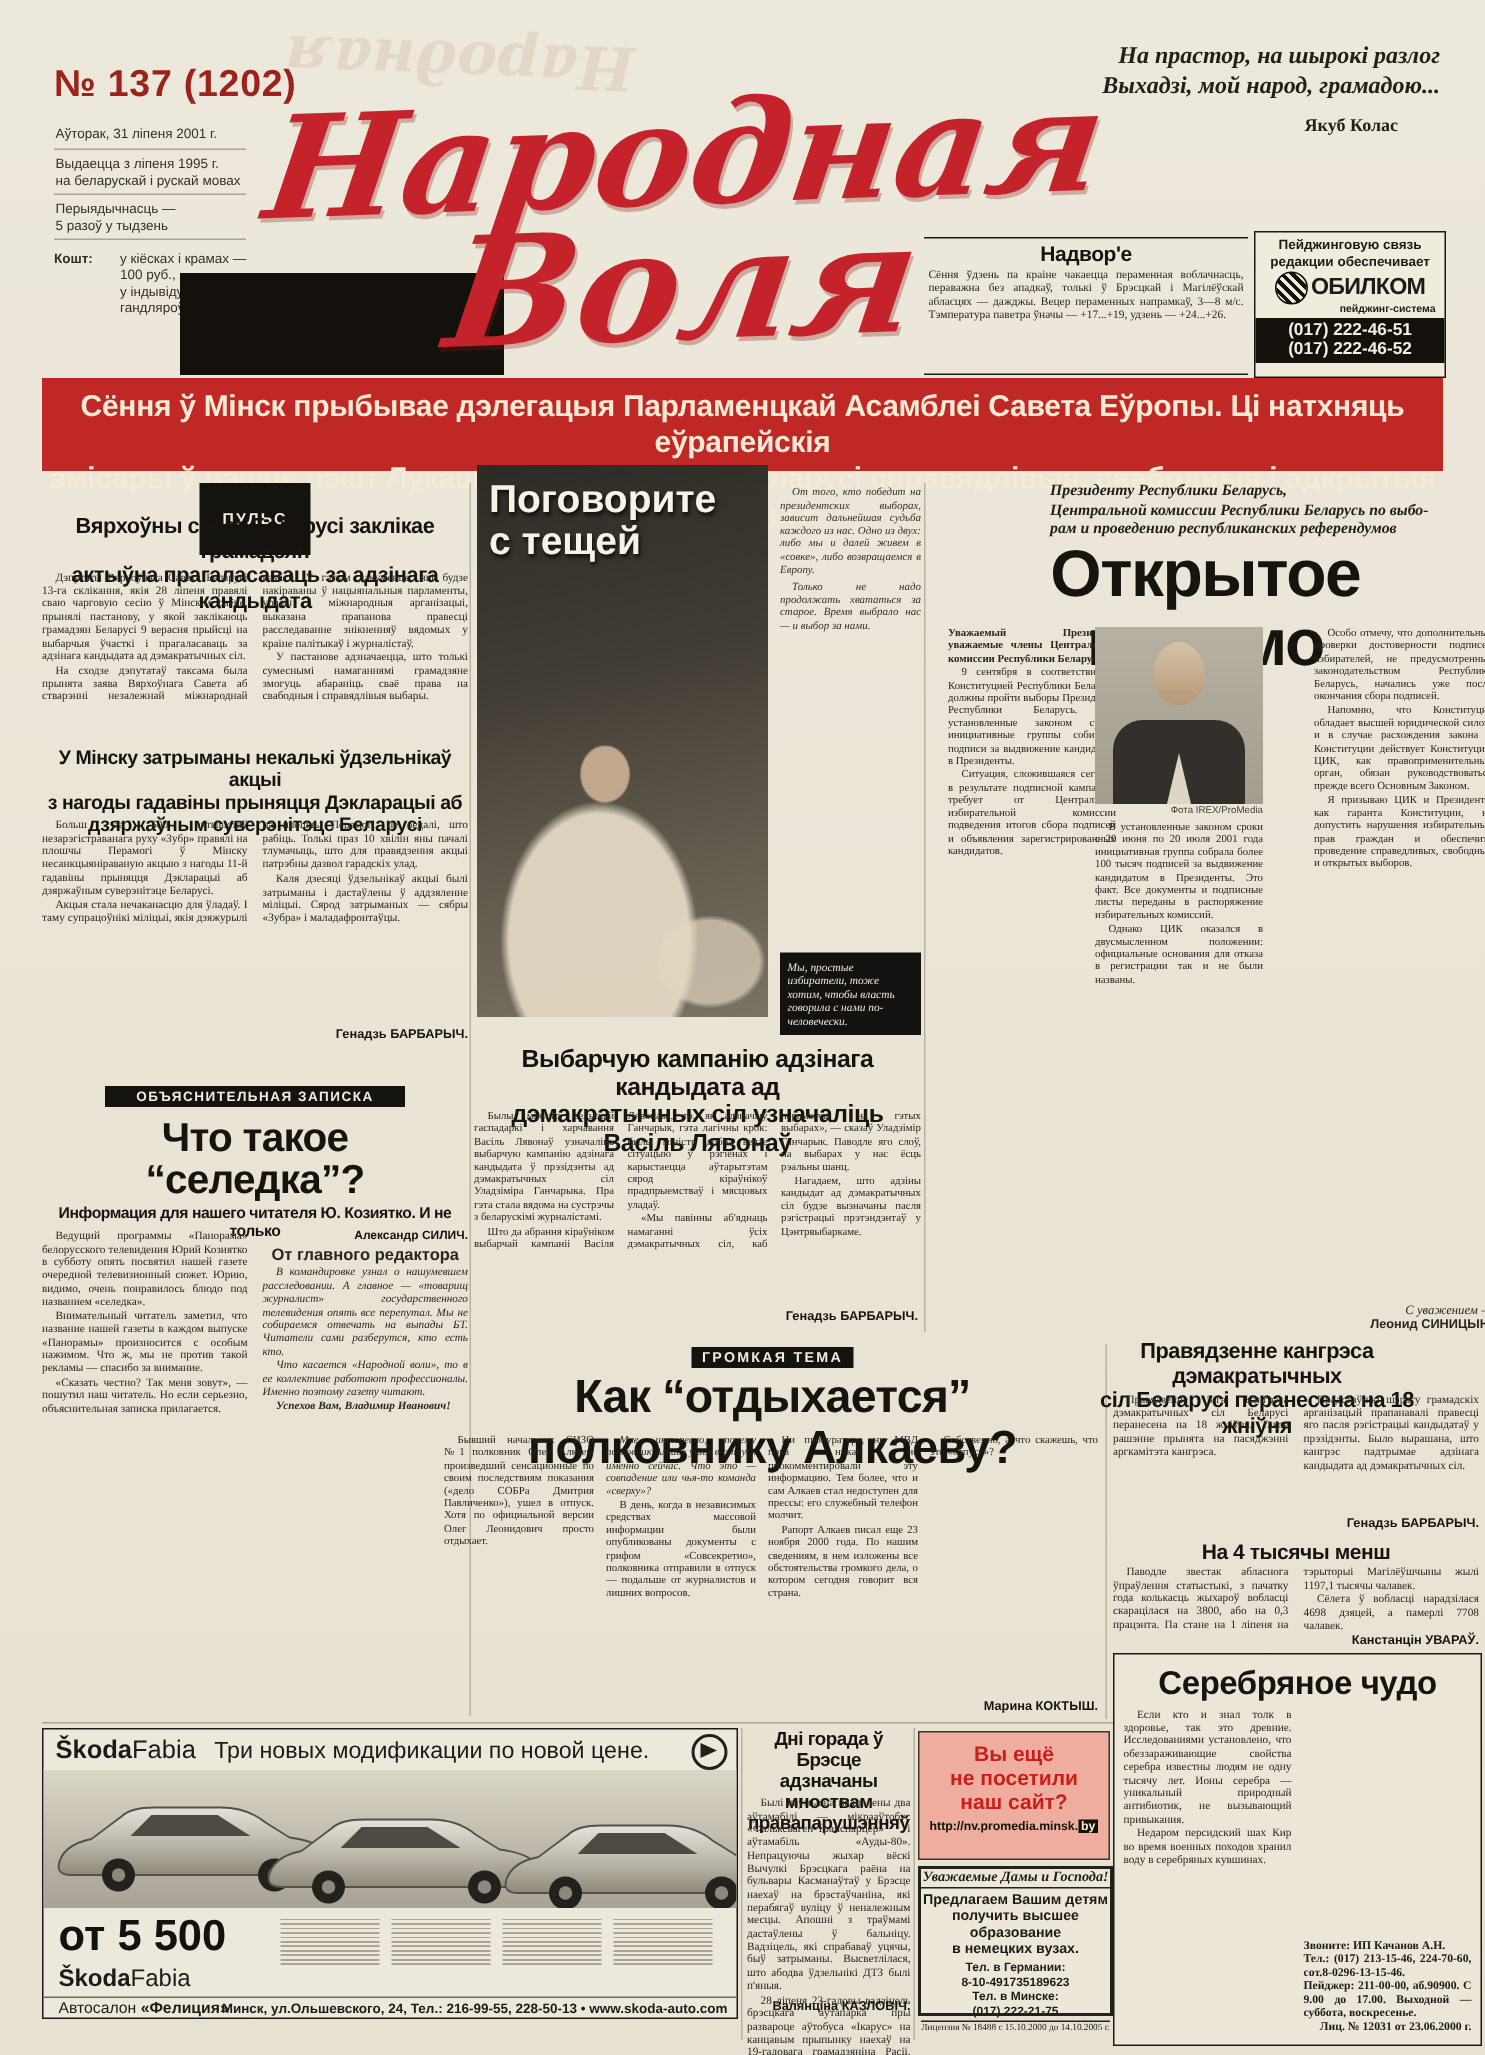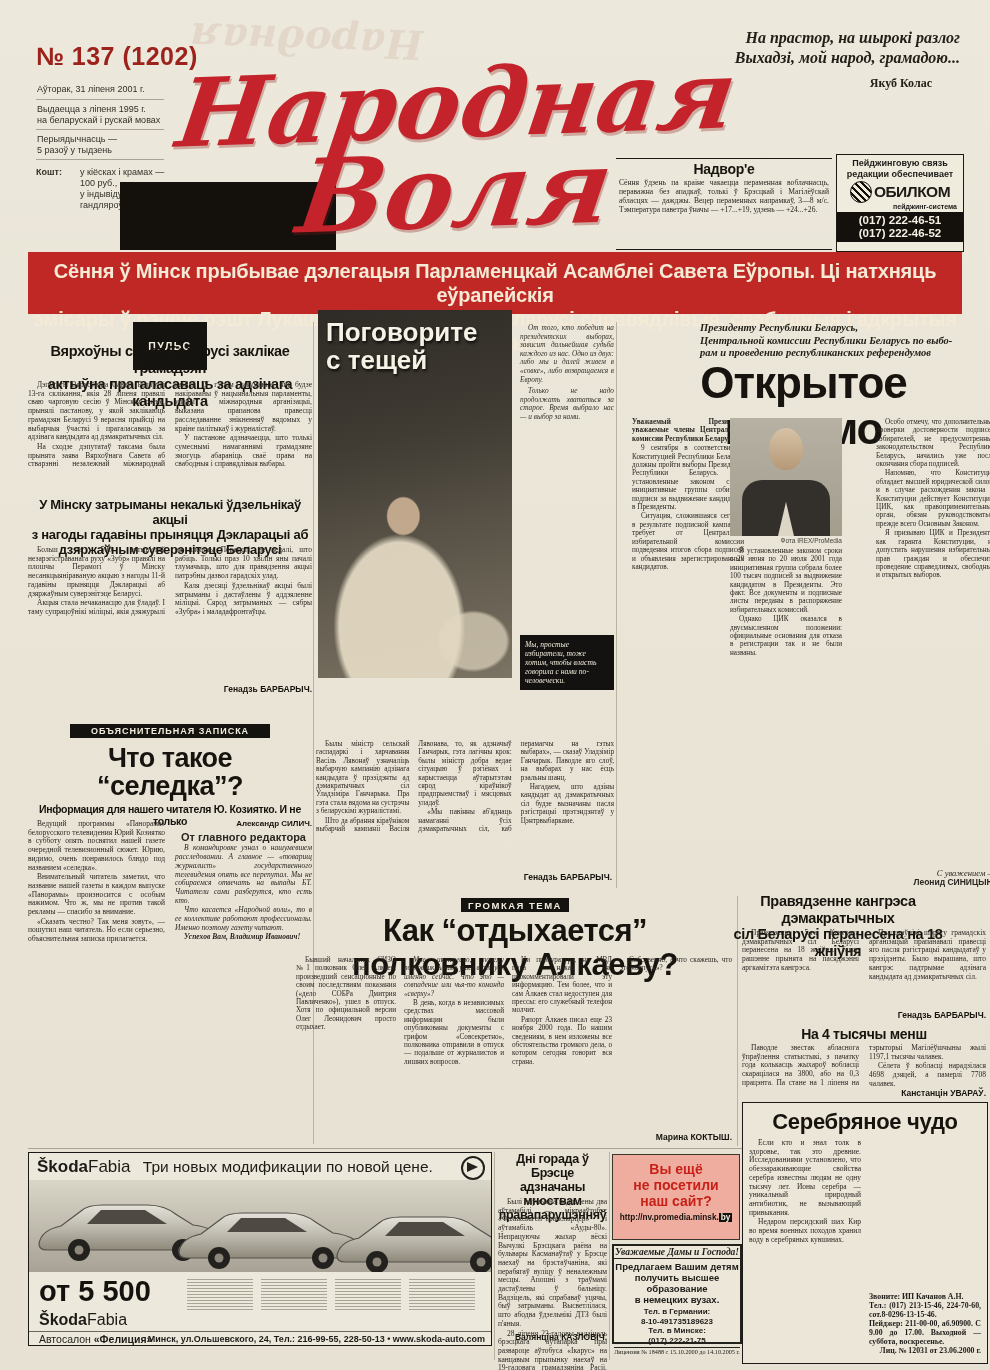--- a/index.html
+++ b/index.html
@@ -156,20 +156,24 @@
     </div>
   </div>
   <div class="abs" style="left:520px;top:324px;width:94px;height:366px;display:flex;flex-direction:column;">
     <div class="sidebar-q">
       <p>От того, кто победит на президентских выборах, зависит дальнейшая судьба каждого из нас. Одно из двух: либо мы и далей живем в «совке», либо возвращаемся в Европу.</p>
       <p>Только не надо продолжать хвататься за старое. Время выбрало нас — и выбор за нами.</p>
     </div>
     <div class="qbox" style="margin-top:auto;">Мы, простые избиратели, тоже хотим, чтобы власть говорила с нами по-человечески.</div>
   </div>
 
+  <div class="abs hl" style="left:316px;top:697px;width:298px;font-size:16.5px;line-height:18.5px;">
+    <div>Выбарчую кампанію адзінага кандыдата ад</div>
+    <div>дэмакратычных сіл узначаліць Васіль Лявонаў</div>
+  </div>
   <div class="abs bt cols3" style="left:316px;top:740px;width:298px;height:128px;font-size:7.2px;line-height:8.4px;">
     <p>Былы міністр сельскай гаспадаркі і харчавання Васіль Лявонаў узначаліць выбарчую кампанію адзінага кандыдата ў прэзідэнты ад дэмакратычных сіл Уладзіміра Ганчарыка. Пра гэта стала вядома на сустрэчы з беларускімі журналістамі.</p>
     <p>Што да абрання кіраўніком выбарчай кампаніі Васіля Лявонава, то, як адзначыў Ганчарык, гэта лагічны крок: былы міністр добра ведае сітуацыю ў рэгіёнах і карыстаецца аўтарытэтам сярод кіраўнікоў прадпрыемстваў і мясцовых уладаў.</p>
     <p>«Мы павінны аб'яднаць намаганні ўсіх дэмакратычных сіл, каб перамагчы на гэтых выбарах», — сказаў Уладзімір Ганчарык. Паводле яго слоў, на выбарах у нас ёсць рэальны шанц.</p>
     <p>Нагадаем, што адзіны кандыдат ад дэмакратычных сіл будзе вызначаны пасля рэгістрацыі прэтэндэнтаў у Цэнтрвыбаркаме.</p>
   </div>
   <div class="abs by" style="left:316px;top:872px;width:296px;">Генадзь БАРБАРЫЧ.</div>
 
   <div class="abs" style="left:700px;top:322px;width:285px;font-style:italic;font-weight:bold;font-size:10.5px;line-height:12.5px;color:#23201a;">
     <div>Президенту Республики Беларусь,</div>

